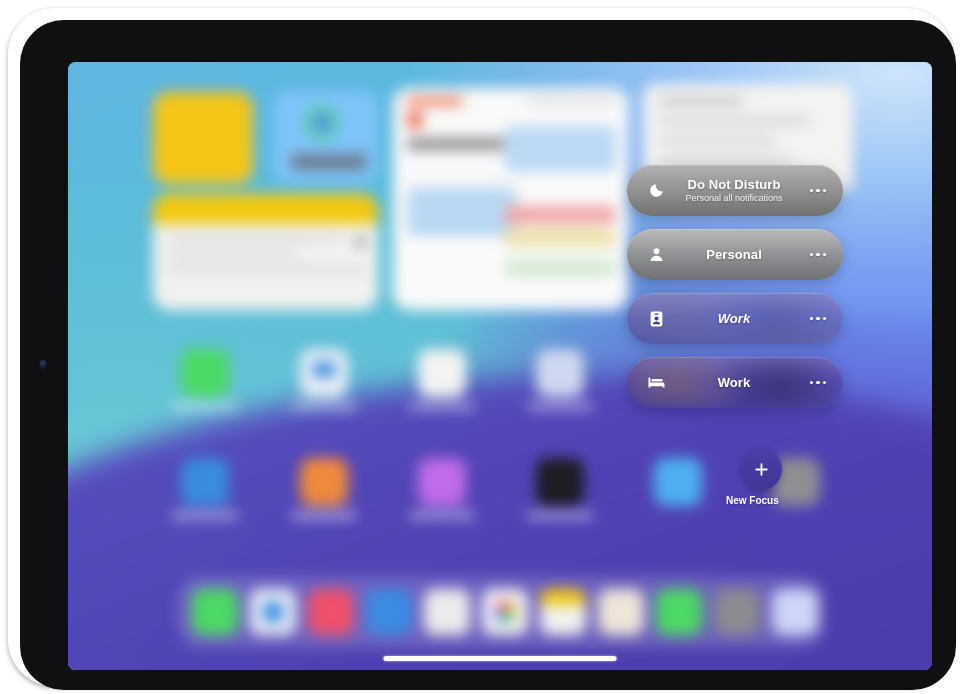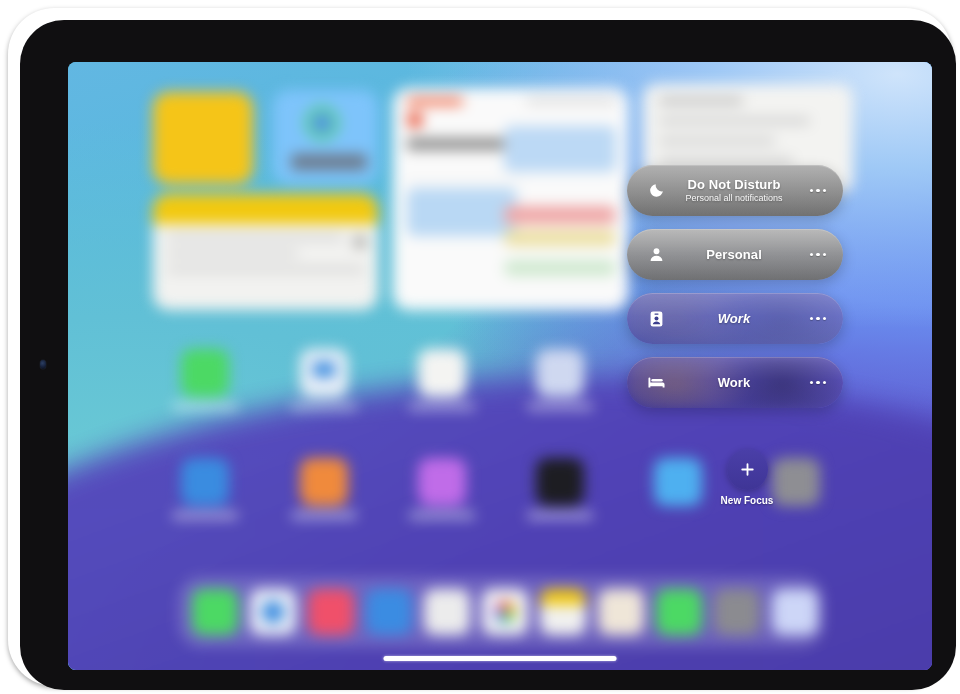--- a/index.html
+++ b/index.html
@@ -116,21 +116,21 @@
   .pill-title{font-size:13px;font-weight:bold;line-height:15px;letter-spacing:.1px;
               text-shadow:0 1px 2px rgba(0,0,0,.30);}
   .pill-sub{font-size:9px;line-height:11px;margin-top:1px;color:rgba(255,255,255,.95);
             text-shadow:0 1px 2px rgba(0,0,0,.30);}
   .pill-more{position:relative;z-index:3;width:34px;margin-right:8px;flex:0 0 auto;
     display:flex;align-items:center;justify-content:center;gap:3px;}
   .pill-more i{display:block;width:3.5px;height:3.5px;border-radius:50%;background:#fff;
     box-shadow:0 1px 1px rgba(0,0,0,.25);}
 
   
-  .newfocus{position:absolute;left:644px;top:387px;width:70px;text-align:center;}
+  .newfocus{position:absolute;left:658px;top:387px;width:70px;}
   .nf-circle{width:41px;height:41px;border-radius:50%;margin:0 auto;
     background:linear-gradient(180deg,#4a3fa8 0%,#3f3596 100%);
     display:flex;align-items:center;justify-content:center;
     box-shadow:0 2px 7px rgba(0,0,0,.25);}
   .nf-circle svg{display:block;}
   .nf-label{margin-top:5px;font-size:10px;font-weight:bold;color:#fff;
     text-shadow:0 1px 2px rgba(0,0,0,.35);}
 
   .home-indicator{position:absolute;left:50%;transform:translateX(-50%);bottom:9px;
     width:233px;height:5px;border-radius:3px;background:#ffffff;

